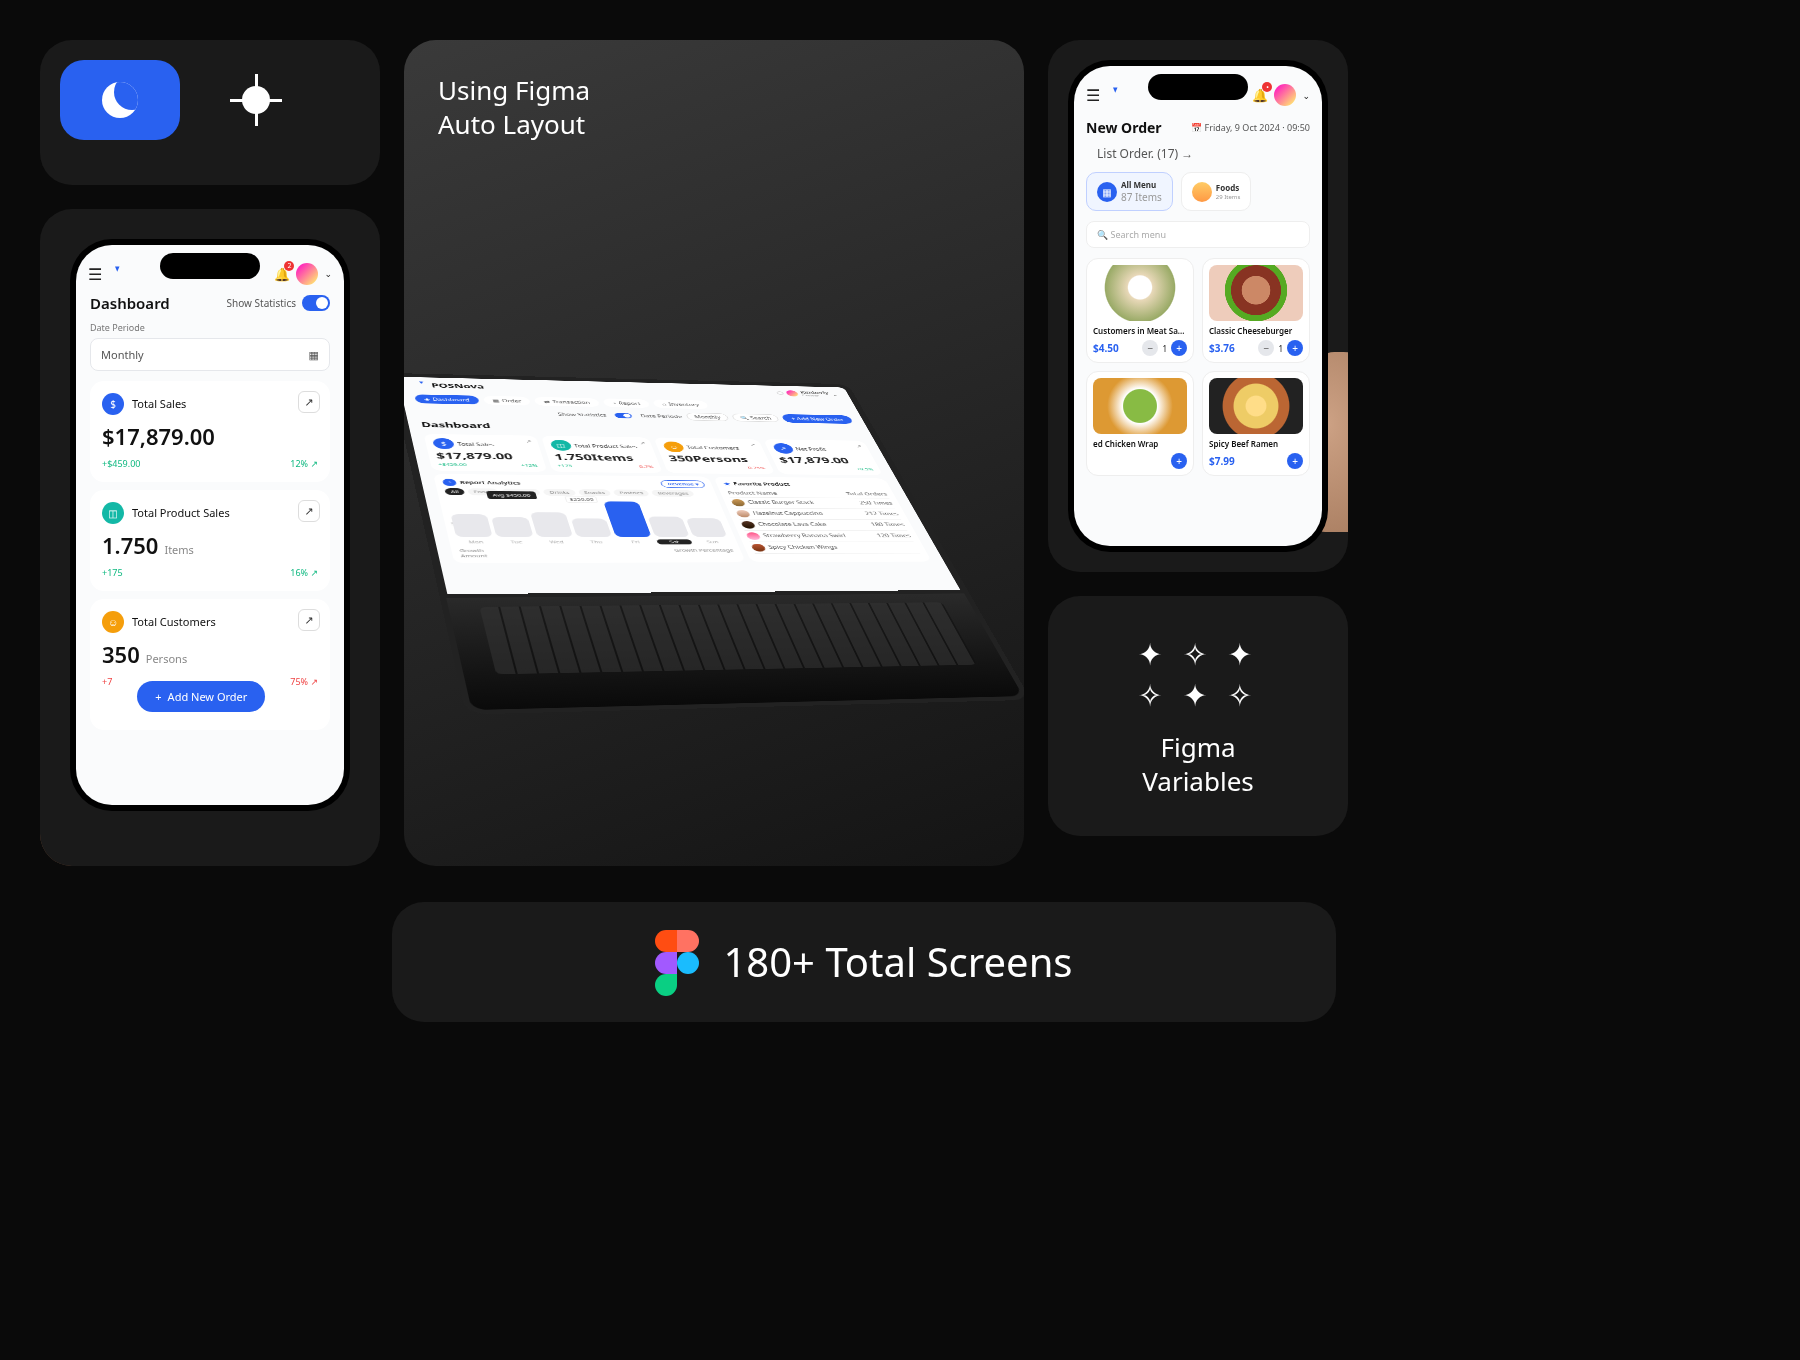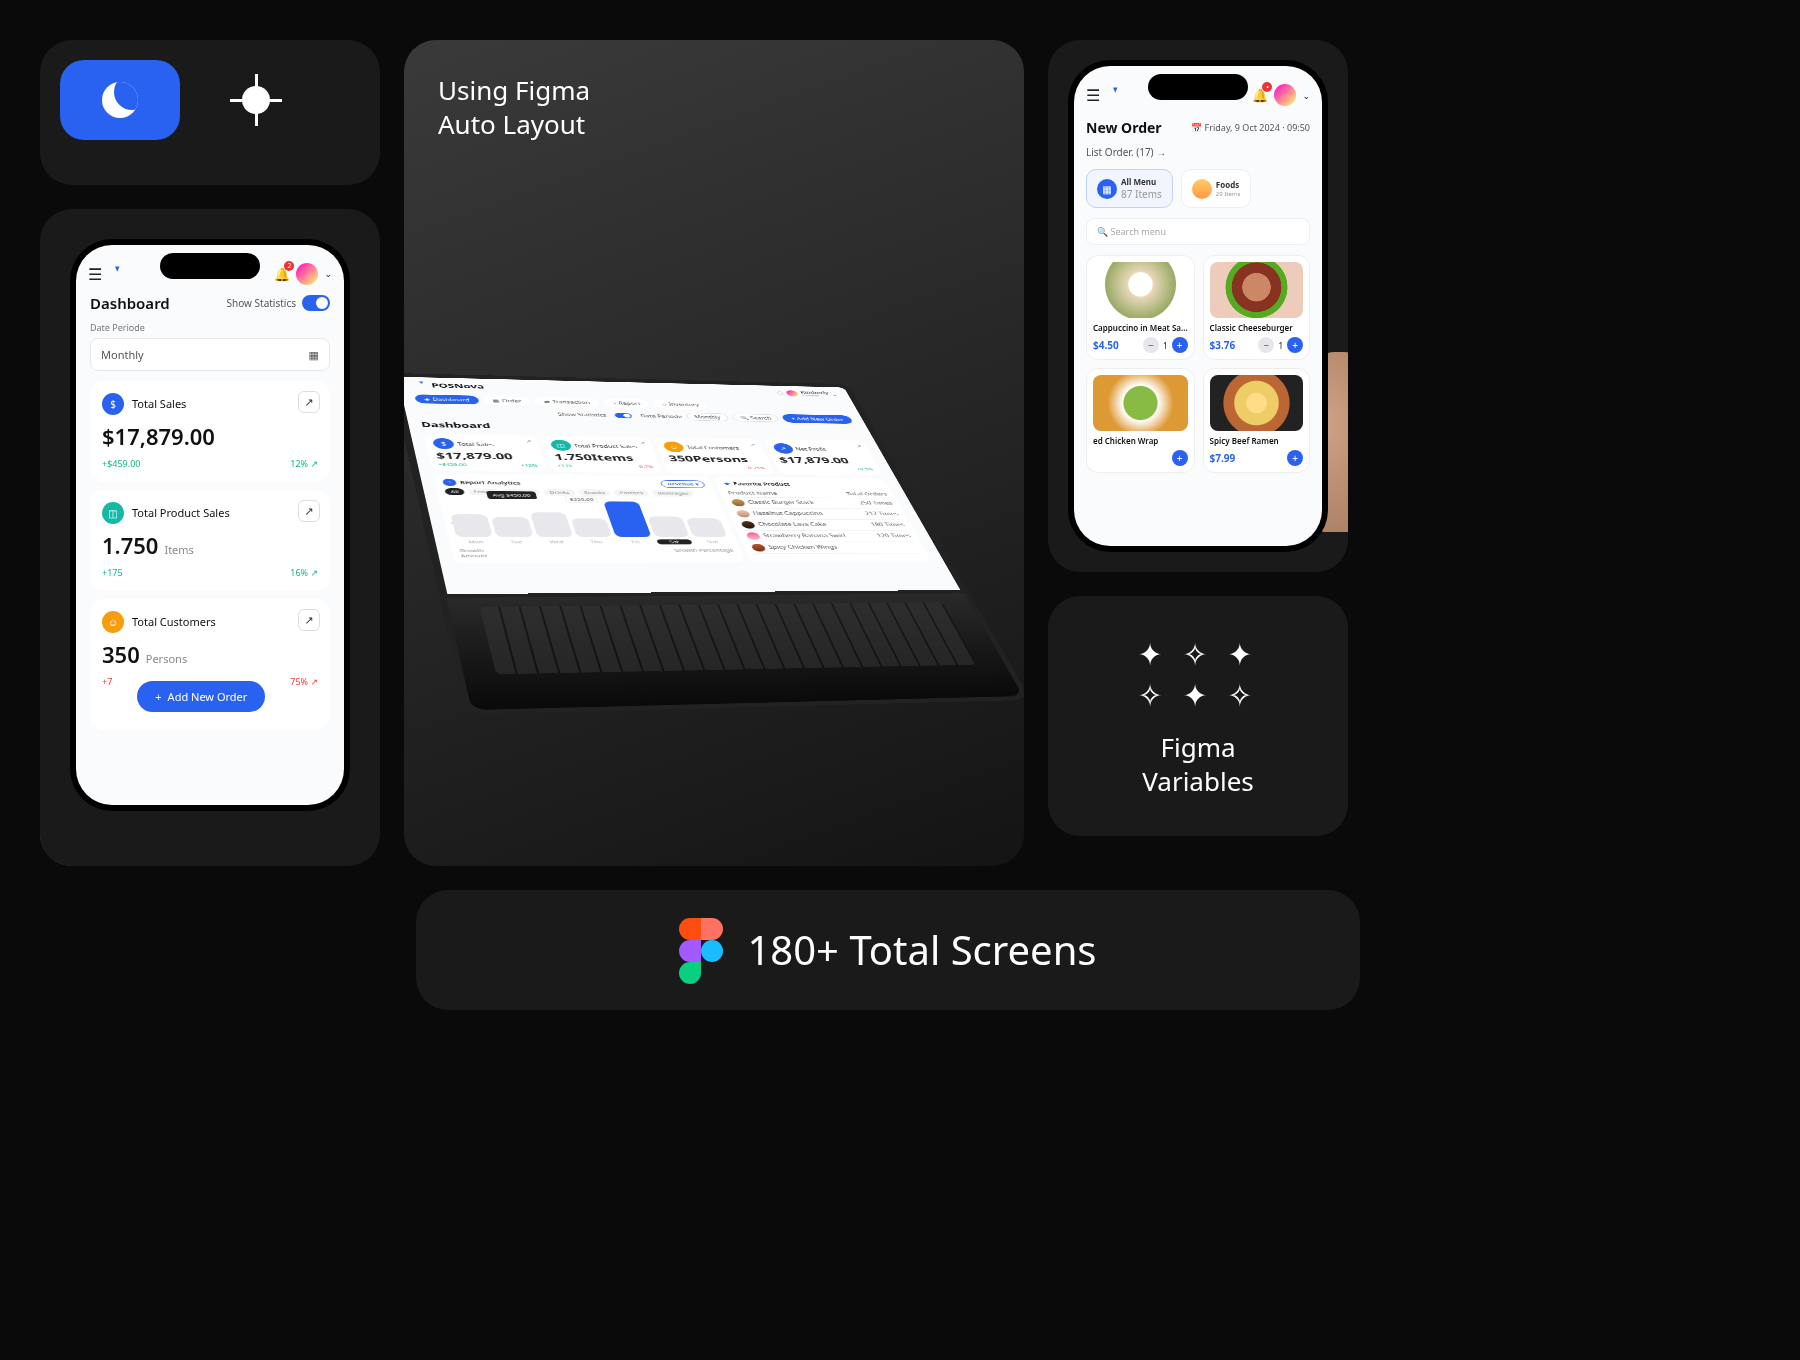--- a/index.html
+++ b/index.html
@@ -88,21 +88,21 @@
 .fav{background:#fff;border-radius:10px;padding:8px;font-size:8px}
 .fav-h{display:flex;justify-content:space-between;font-weight:600;margin-bottom:4px}
 .fav-row{display:flex;justify-content:space-between;padding:3px 0;color:#555;border-bottom:1px solid #f0f0f0}
 .fav-img{width:14px;height:14px;border-radius:50%;margin-right:4px;display:inline-block;vertical-align:middle}
 
 
 .order-phone .phone{width:260px}
 .order-phone .phone-screen{height:480px}
 .order-head{display:flex;justify-content:space-between;padding:4px 12px;font-size:9px;color:#555;align-items:center}
 .order-title{font-size:14px;font-weight:700;color:#111}
-.list-ord{padding:4px 12px;font-size:10px;color:#555}
+.list-ord{padding:4px 23px;font-size:12px;color:#555}
 .cat-cards{display:flex;gap:8px;padding:6px 12px}
 .cat-card{background:#fff;border:1px solid #eee;border-radius:10px;padding:6px 10px;font-size:8px;color:#333;display:flex;gap:4px;align-items:center}
 .cat-card.act{background:#f0f5ff;border-color:#c0d0ff}
 .cat-icon{width:20px;height:20px;border-radius:50%}
 .search-bar{margin:4px 12px;padding:6px 10px;background:#fff;border:1px solid #eee;border-radius:8px;font-size:9px;color:#aaa}
 .menu-grid{display:grid;grid-template-columns:1fr 1fr;gap:8px;padding:6px 12px}
 .menu-item{background:#fff;border:1px solid #eee;border-radius:12px;padding:6px;color:#111;font-size:8px}
 .food-img{width:100%;height:56px;border-radius:8px;margin-bottom:4px}
 .menu-name{font-weight:600;font-size:8px;white-space:nowrap;overflow:hidden;text-overflow:ellipsis}
 .price-row{display:flex;justify-content:space-between;align-items:center;margin-top:4px}
@@ -357,21 +357,21 @@
               <div>
                   <div style="font-weight:700">Foods</div>
                   <div style="font-size:6px;color:#999">29 Items</div>
                 </div>
             </div>
           </div>
           <div class="search-bar">🔍 <span>Search menu</span></div>
           <div class="menu-grid">
             <div class="menu-item">
               <div class="food-img" style="background:radial-gradient(circle at 50% 40%,#fff 20%,#e8d8b8 22%,#9a6 60%,#fff 62%)"></div>
-              <div class="menu-name">Cappuccino in Meat Sa...</div>
+              <div class="menu-name">Customers in Meat Sa...</div>
               <div class="price-row">
                   <span class="price">$4.50</span>
                   <span class="qty">
                     <span class="qbtn minus">−</span>
                     <span>1</span>
                     <span class="qbtn plus">+</span>
                   </span>
                 </div>
             </div>
             <div class="menu-item">
@@ -479,21 +479,21 @@
               <span class="neg">+7</span>
             <span class="add-order">+ <span>Add New Order</span></span>
             <span class="neg"><span>75%</span> ↗</span>
             </div>
         </div>
       </div>
     </div>
   </div>
 </div>
 
-<div style="display:grid;grid-template-columns:340px 944px;gap:36px;margin-top:24px">
+<div style="display:grid;grid-template-columns:340px 944px;gap:12px;margin-top:36px">
   <div></div>
   <div class="card total">
     <div class="figma-logo">
       <div class="fl fl1"></div>
         <div class="fl fl2"></div>
         <div class="fl fl3"></div>
         <div class="fl fl4"></div>
         <div class="fl fl5"></div>
     </div>
     <div class="total-txt">180+ Total Screens</div>

